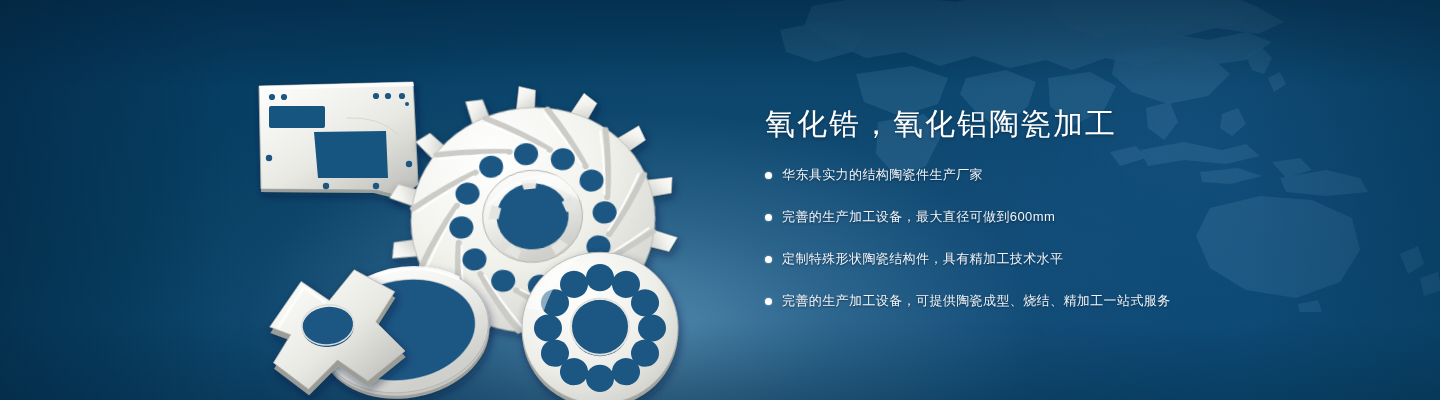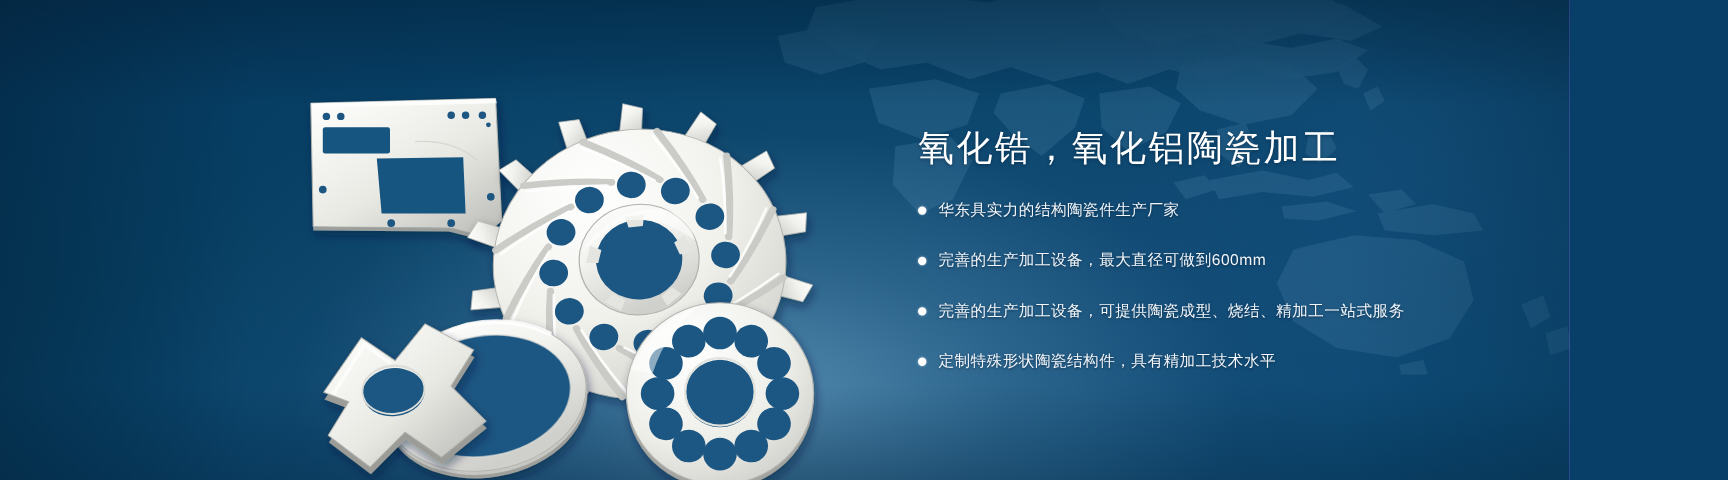--- a/index.html
+++ b/index.html
@@ -5,23 +5,23 @@
   * { margin:0; padding:0; box-sizing:border-box; }
   html, body {
     width:1440px; height:400px;
     overflow:hidden;
     background:#073f68;
     font-family:"Liberation Sans","DejaVu Sans",sans-serif;
   }
 
   #banner {
     position:relative;
-    width:1308px; height:400px;
+    width:1440px; height:400px;
     overflow:hidden;
-    background:#8b5cf6;
+    background:#15803d;
   }
 
   
   .bg-base {
     position:absolute; inset:0;
     background:
       radial-gradient(ellipse 760px 420px at 640px 330px,
           rgba(86,140,176,0.92) 0%,
           rgba(64,116,154,0.62) 26%,
           rgba(32,80,120,0.28) 52%,
@@ -355,22 +355,22 @@
       <div class="bullet-row">
         <span class="dot"></span>
         <span class="bullet-text">华东具实力的结构陶瓷件生产厂家</span>
       </div>
       <div class="bullet-row">
         <span class="dot"></span>
         <span class="bullet-text">完善的生产加工设备，最大直径可做到600mm</span>
       </div>
       <div class="bullet-row">
         <span class="dot"></span>
-        <span class="bullet-text">完善的生产加工设备，可提供陶瓷成型、烧结、精加工一站式服务</span>
+        <span class="bullet-text">定制特殊形状陶瓷结构件，具有精加工技术水平</span>
       </div>
       <div class="bullet-row">
         <span class="dot"></span>
-        <span class="bullet-text">定制特殊形状陶瓷结构件，具有精加工技术水平</span>
+        <span class="bullet-text">完善的生产加工设备，可提供陶瓷成型、烧结、精加工一站式服务</span>
       </div>
     </div>
   </div>
 
 </div>
 
 </body></html>

